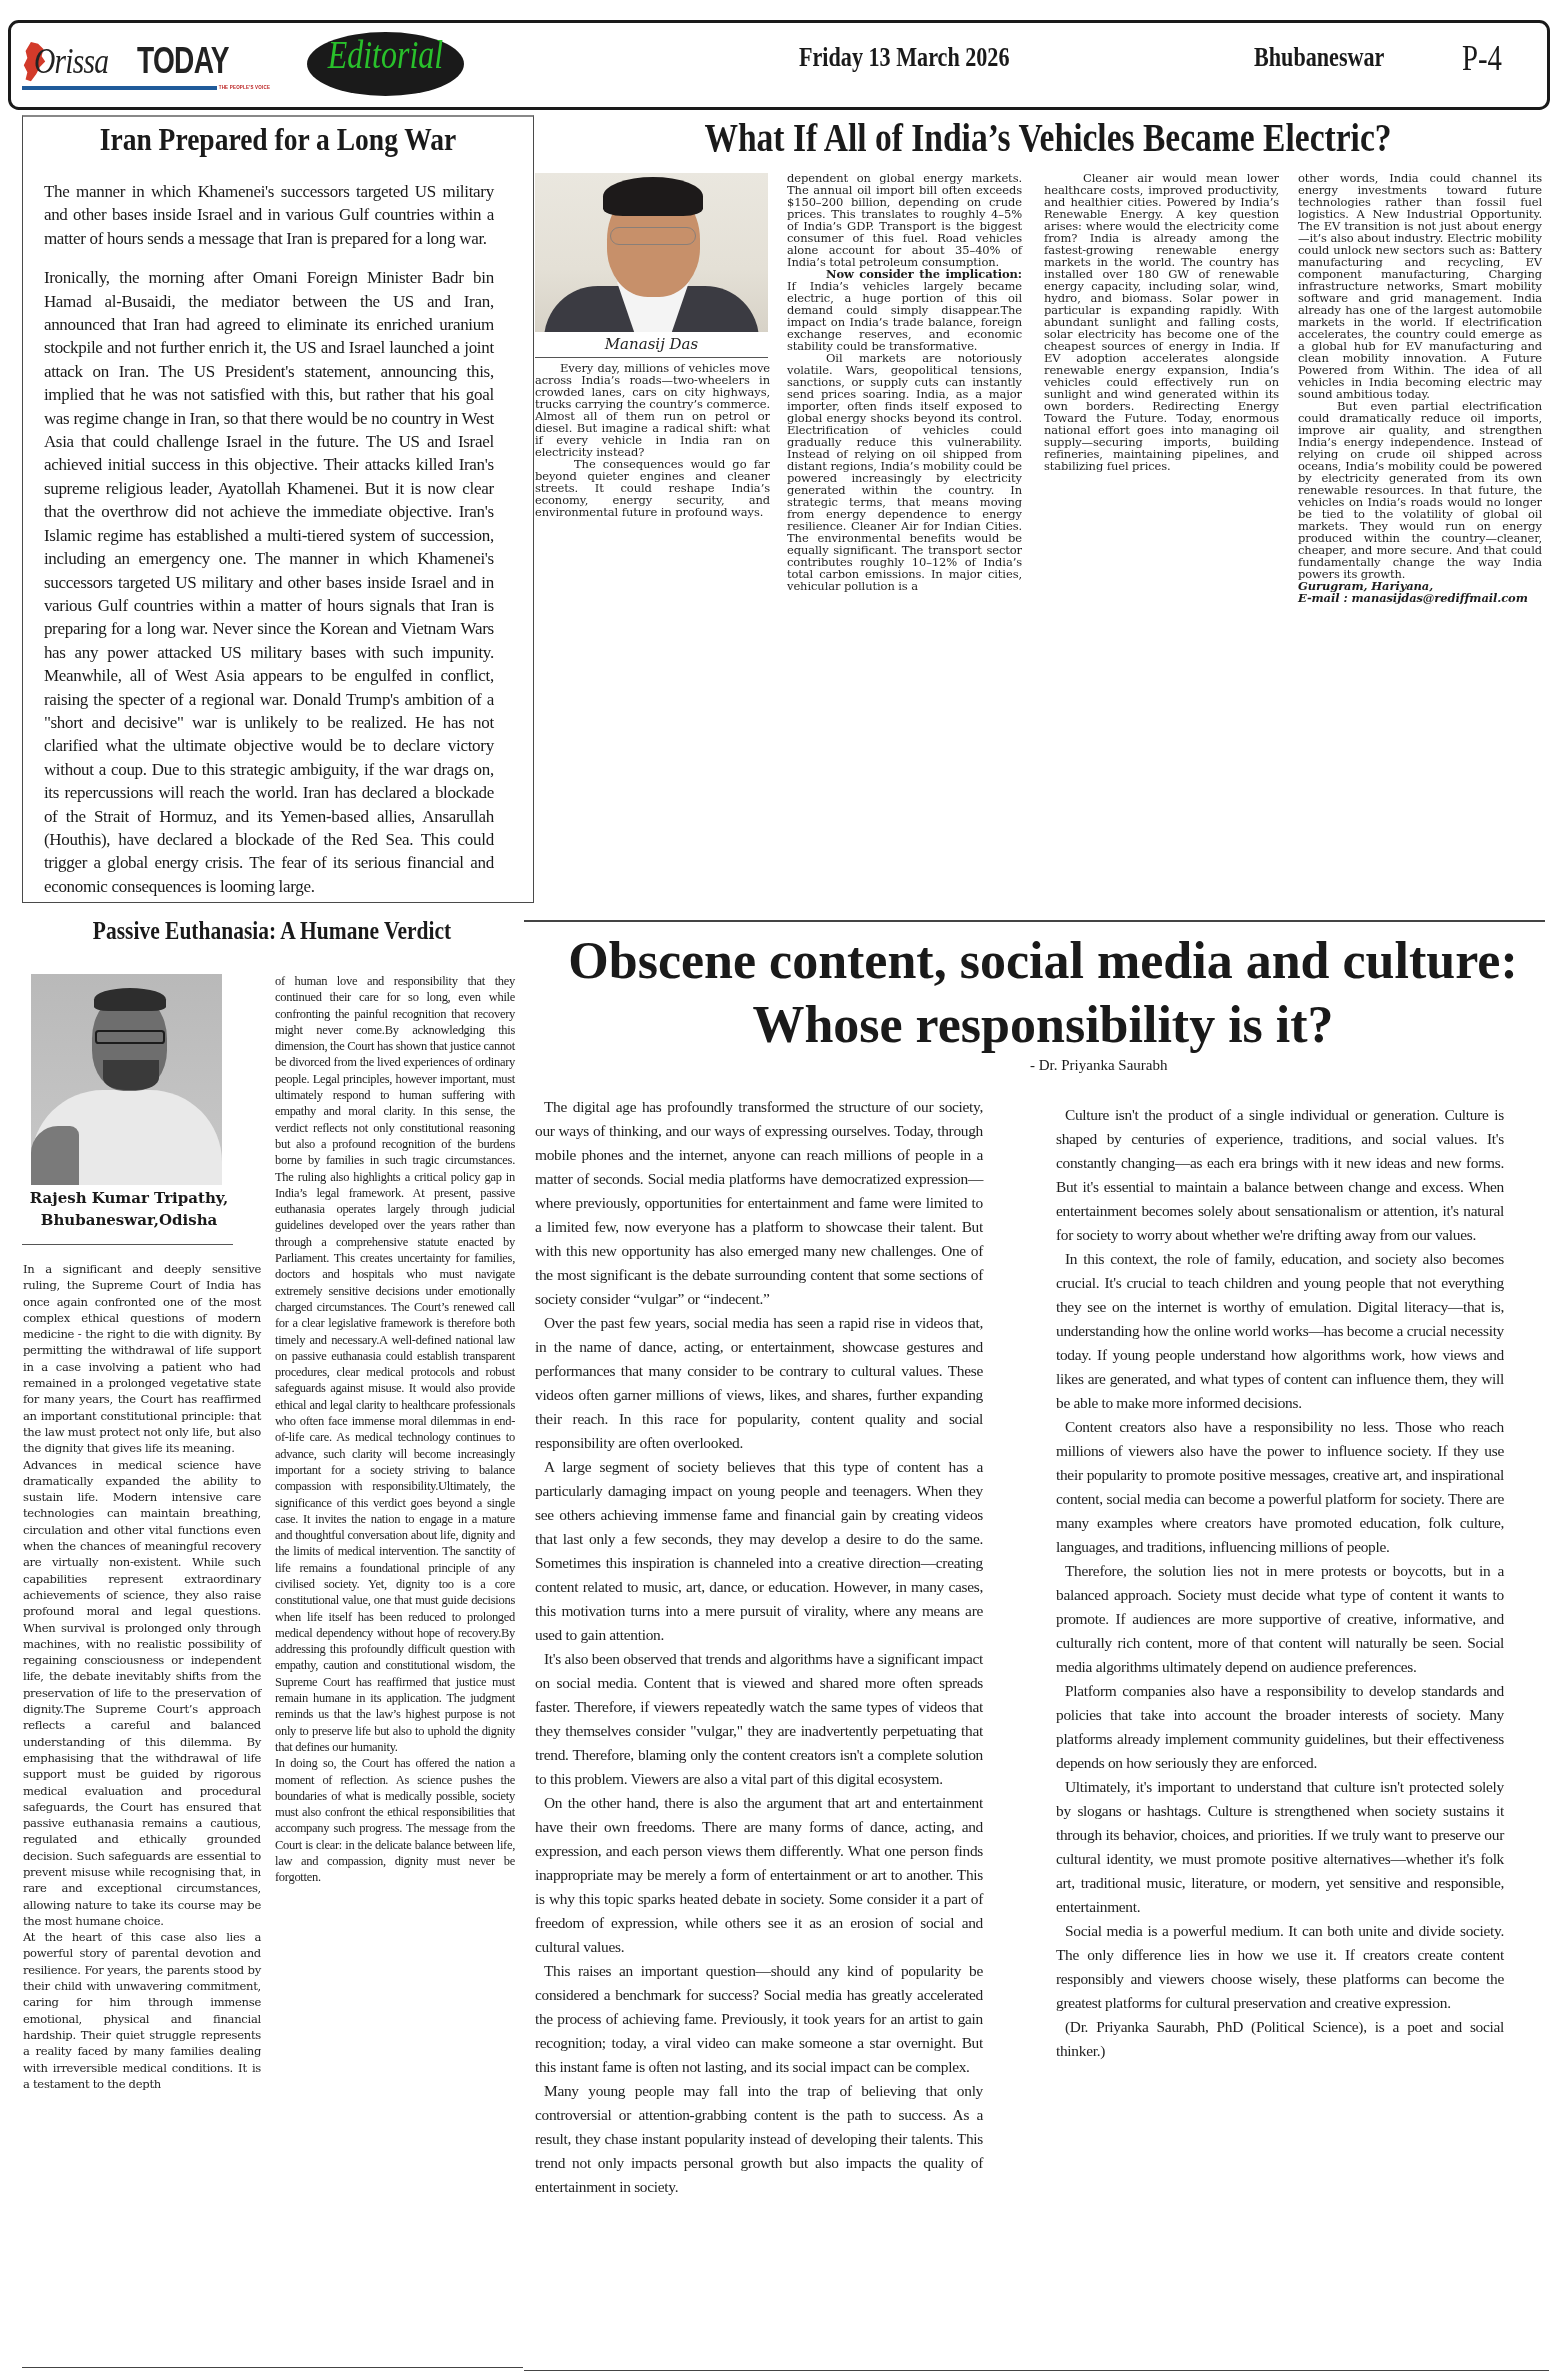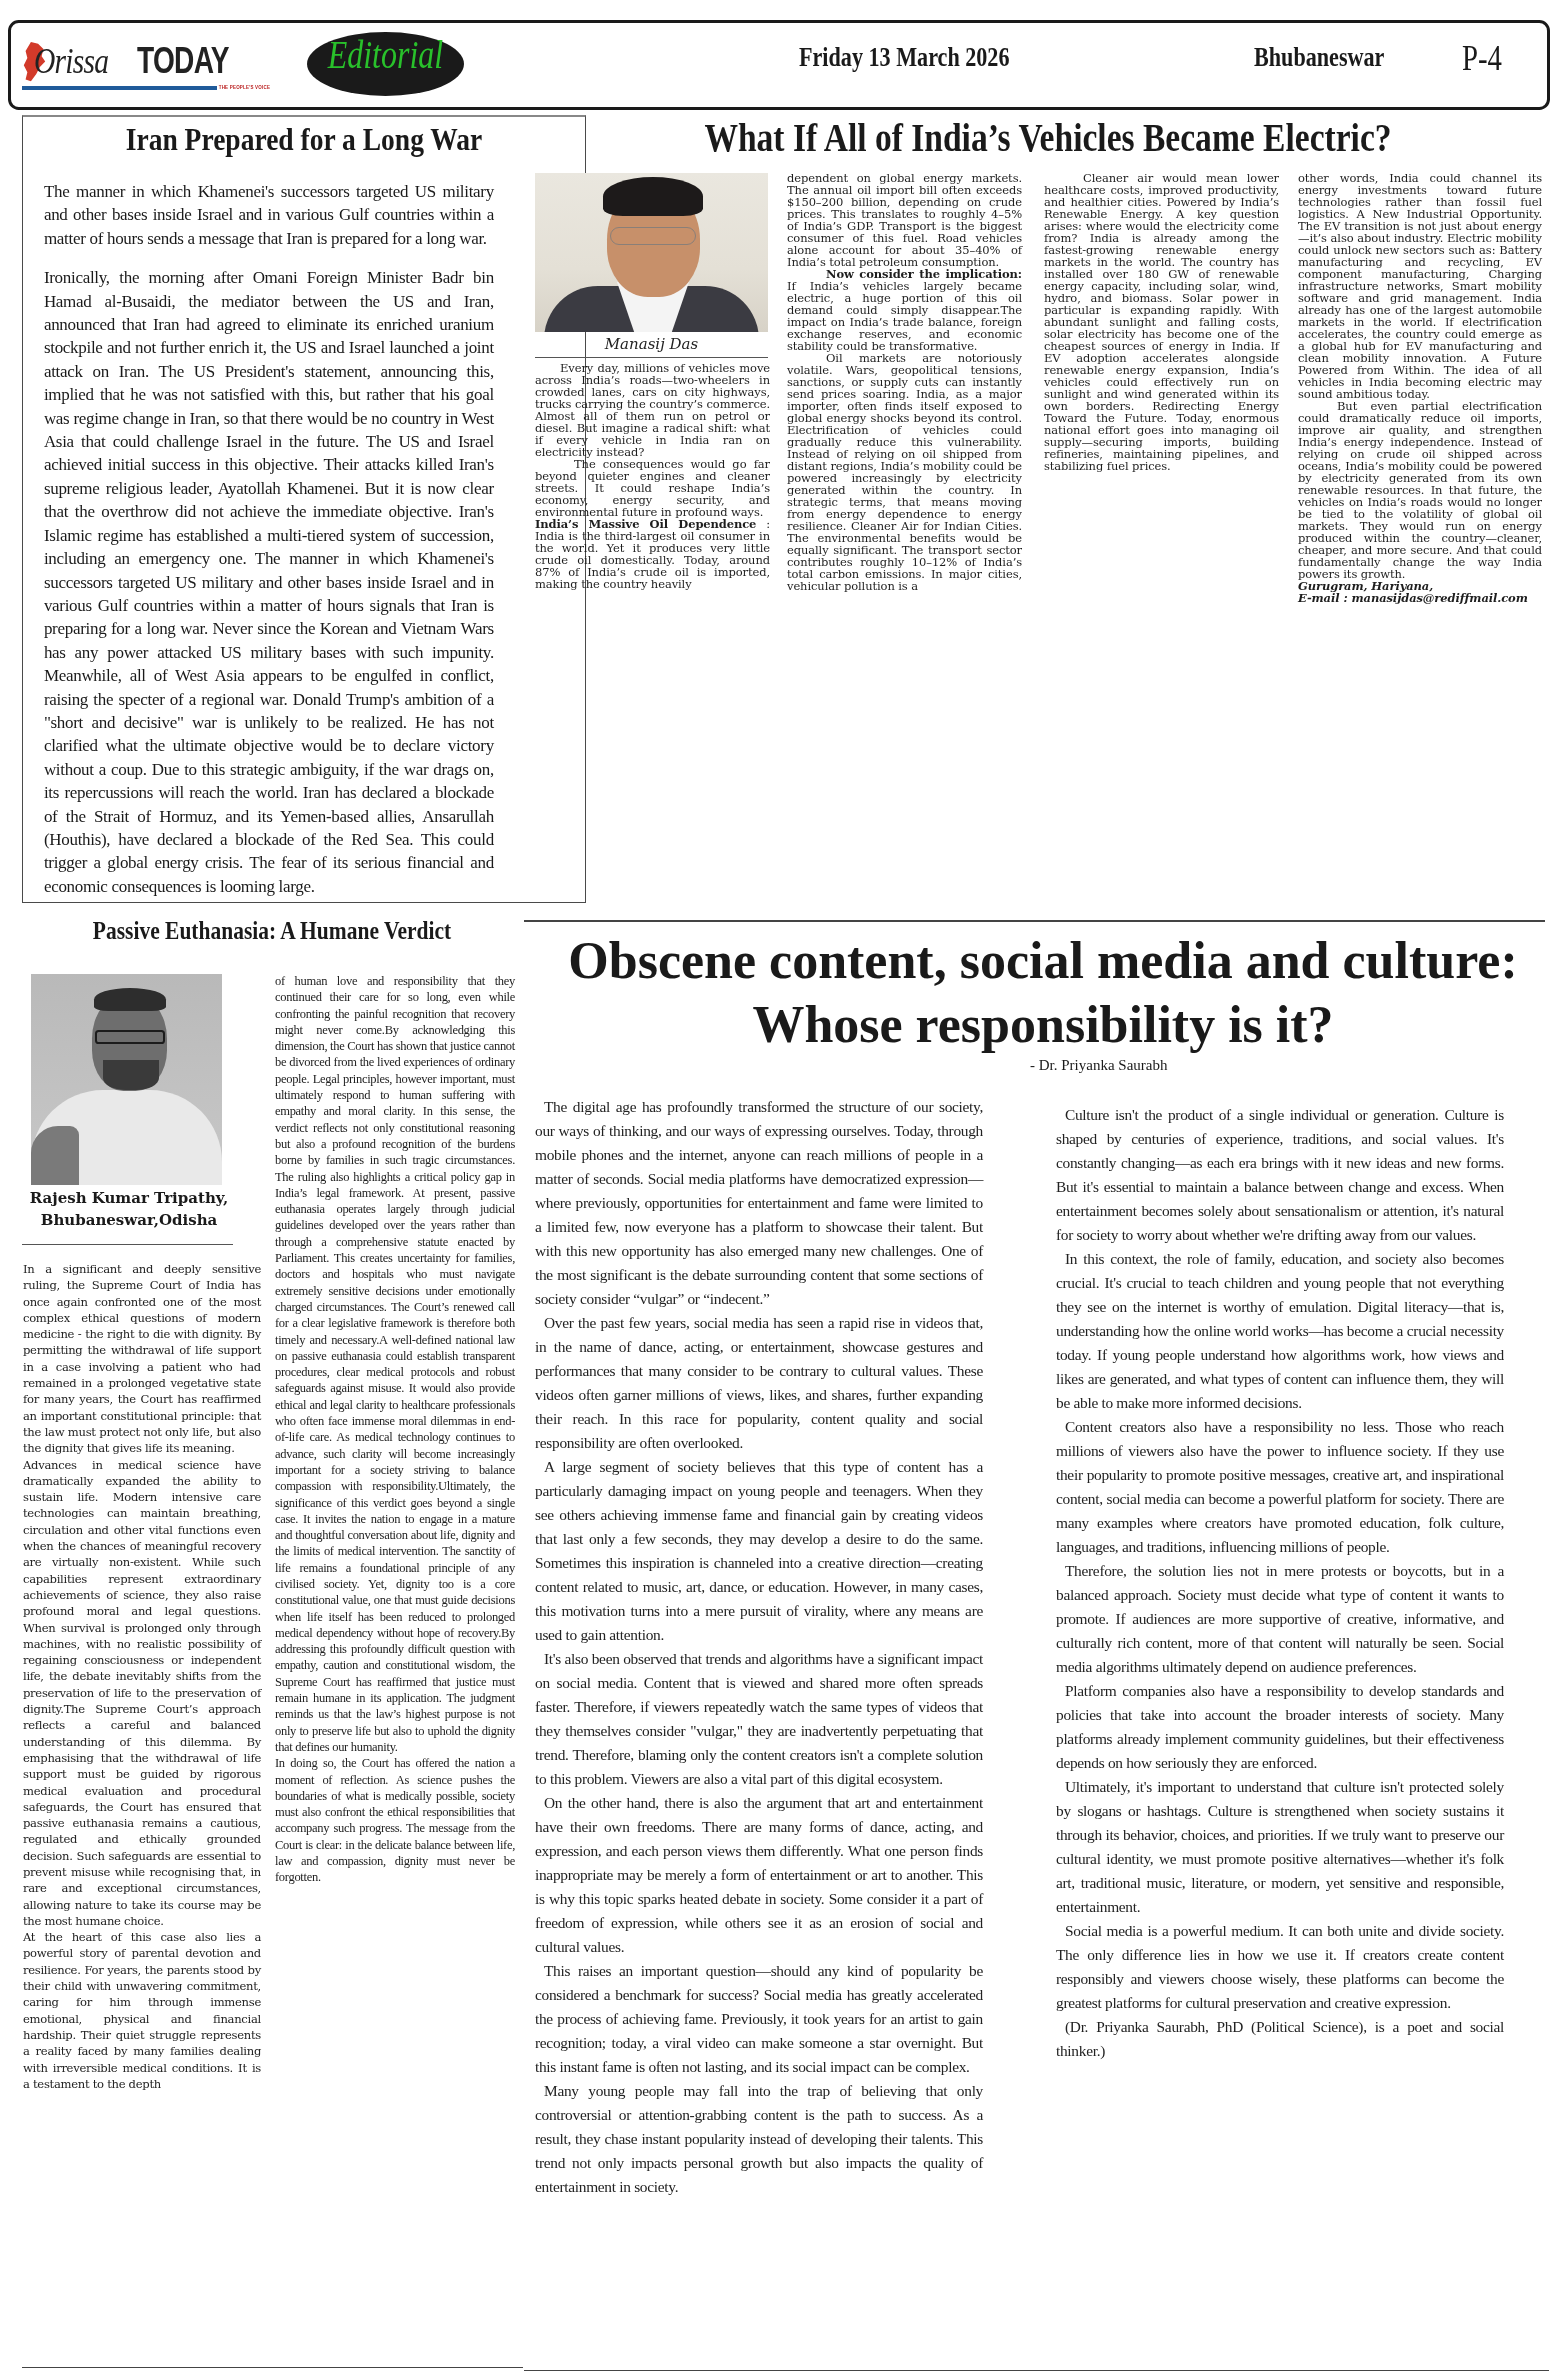--- a/index.html
+++ b/index.html
@@ -45,21 +45,21 @@
     position: absolute; left: 1243px; top: 19.7px; font-family: "Liberation Serif", serif;
     font-weight: bold; font-size: 27px; transform: scaleX(0.82); transform-origin: left top; white-space: nowrap;
   }
   .mast-page {
     position: absolute; left: 1451px; top: 14.3px; font-family: "Liberation Serif", serif;
     font-size: 36px; transform: scaleX(0.8); transform-origin: left top; white-space: nowrap;
   }
 
   
   .iran-box {
-    position: absolute; left: 21.5px; top: 115px; width: 564px; height: 788px;
+    position: absolute; left: 21.5px; top: 115px; width: 512px; height: 788px;
     border: 1.8px solid #4a4a4a; border-top: 2.7px solid #888;
   }
   .iran-title {
     position: absolute; left: 0; top: 3.6px; width: 100%; text-align: center;
     font-family: "Liberation Serif", serif; font-weight: bold; font-size: 32px;
     transform: scaleX(0.86); white-space: nowrap;
   }
   .iran-body {
     position: absolute; left: 5.4px; top: 47px; width: 482px;
     font-size: 17px; line-height: 23.4px; text-align: justify; letter-spacing: -0.3px;
@@ -223,21 +223,20 @@
     <div class="head"></div>
       <div class="hair"></div>
       <div class="glasses"></div>
   </div>
   <div class="ev-caption">Manasij Das</div>
   <div class="ev-caption-rule"></div>
 
   <div class="ev-col ev-col1">
     <p class="sm-indent">Every day, millions of vehicles move across India’s roads—two-wheelers in crowded lanes, cars on city highways, trucks carrying the country’s commerce. Almost all of them run on petrol or diesel. But imagine a radical shift: what if every vehicle in India ran on electricity instead?</p>
     <p class="indent">The consequences would go far beyond quieter engines and cleaner streets. It could reshape India’s economy, energy security, and environmental future in profound ways.</p>
-    <p><b>India’s Massive Oil Dependence</b><span> : India is the third-largest oil consumer in the world. Yet it produces very little crude oil domestically. Today, around 87% of India’s crude oil is imported, making the country heavily</span></p>
   </div>
   <div class="ev-col ev-col2">
     <p>dependent on global energy markets. The annual oil import bill often exceeds $150–200 billion, depending on crude prices. This translates to roughly 4–5% of India’s GDP. Transport is the biggest consumer of this fuel. Road vehicles alone account for about 35–40% of India’s total petroleum consumption.</p>
     <p class="indent"><b>Now consider the implication:</b><span> If India’s vehicles largely became electric, a huge portion of this oil demand could simply disappear.The impact on India’s trade balance, foreign exchange reserves, and economic stability could be transformative.</span></p>
     <p class="indent">Oil markets are notoriously volatile. Wars, geopolitical tensions, sanctions, or supply cuts can instantly send prices soaring. India, as a major importer, often finds itself exposed to global energy shocks beyond its control. Electrification of vehicles could gradually reduce this vulnerability. Instead of relying on oil shipped from distant regions, India’s mobility could be powered increasingly by electricity generated within the country. In strategic terms, that means moving from energy dependence to energy resilience. Cleaner Air for Indian Cities. The environmental benefits would be equally significant. The transport sector contributes roughly 10–12% of India’s total carbon emissions. In major cities, vehicular pollution is a</p>
   </div>
   <div class="ev-col ev-col3">
     <p class="indent">Cleaner air would mean lower healthcare costs, improved productivity, and healthier cities. Powered by India’s Renewable Energy. A key question arises: where would the electricity come from? India is already among the fastest-growing renewable energy markets in the world. The country has installed over 180 GW of renewable energy capacity, including solar, wind, hydro, and biomass. Solar power in particular is expanding rapidly. With abundant sunlight and falling costs, solar electricity has become one of the cheapest sources of energy in India. If EV adoption accelerates alongside renewable energy expansion, India’s vehicles could effectively run on sunlight and wind generated within its own borders. Redirecting Energy Toward the Future. Today, enormous national effort goes into managing oil supply—securing imports, building refineries, maintaining pipelines, and stabilizing fuel prices.</p>
   </div>
   <div class="ev-col ev-col4">

